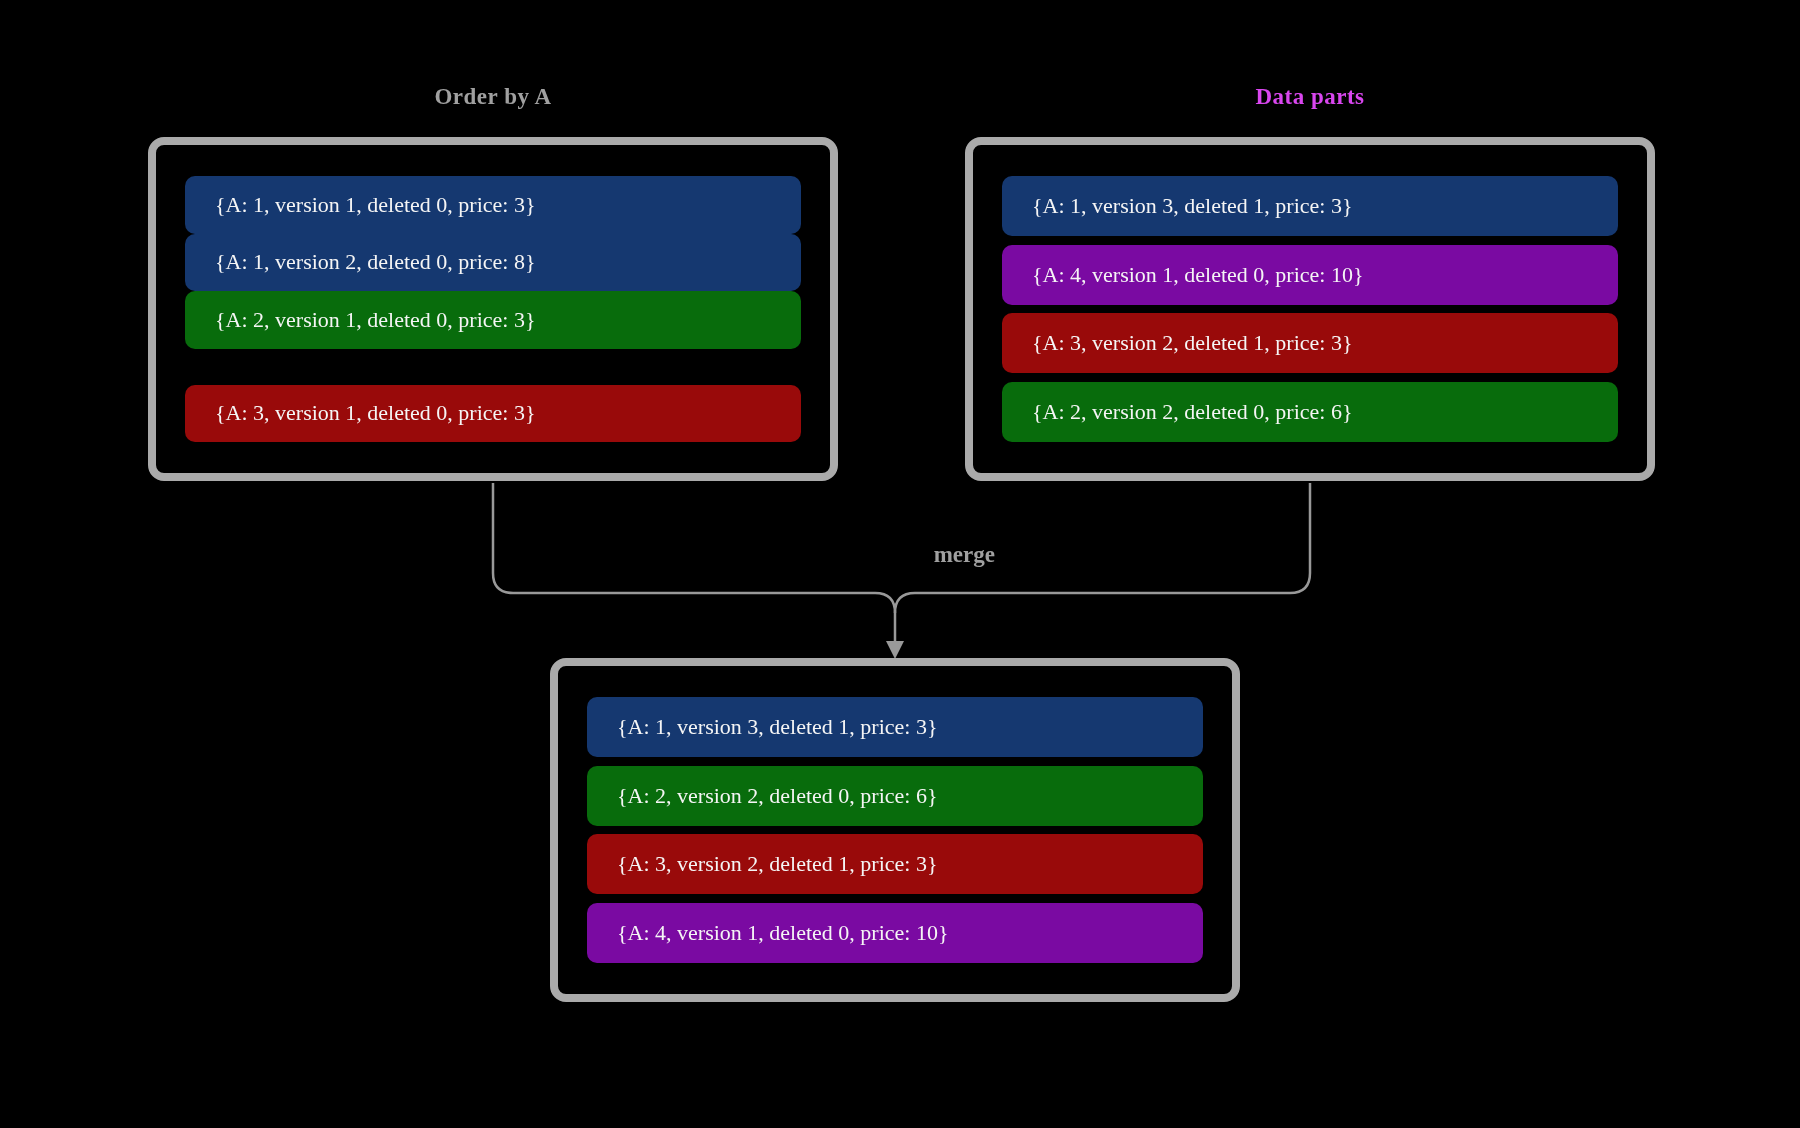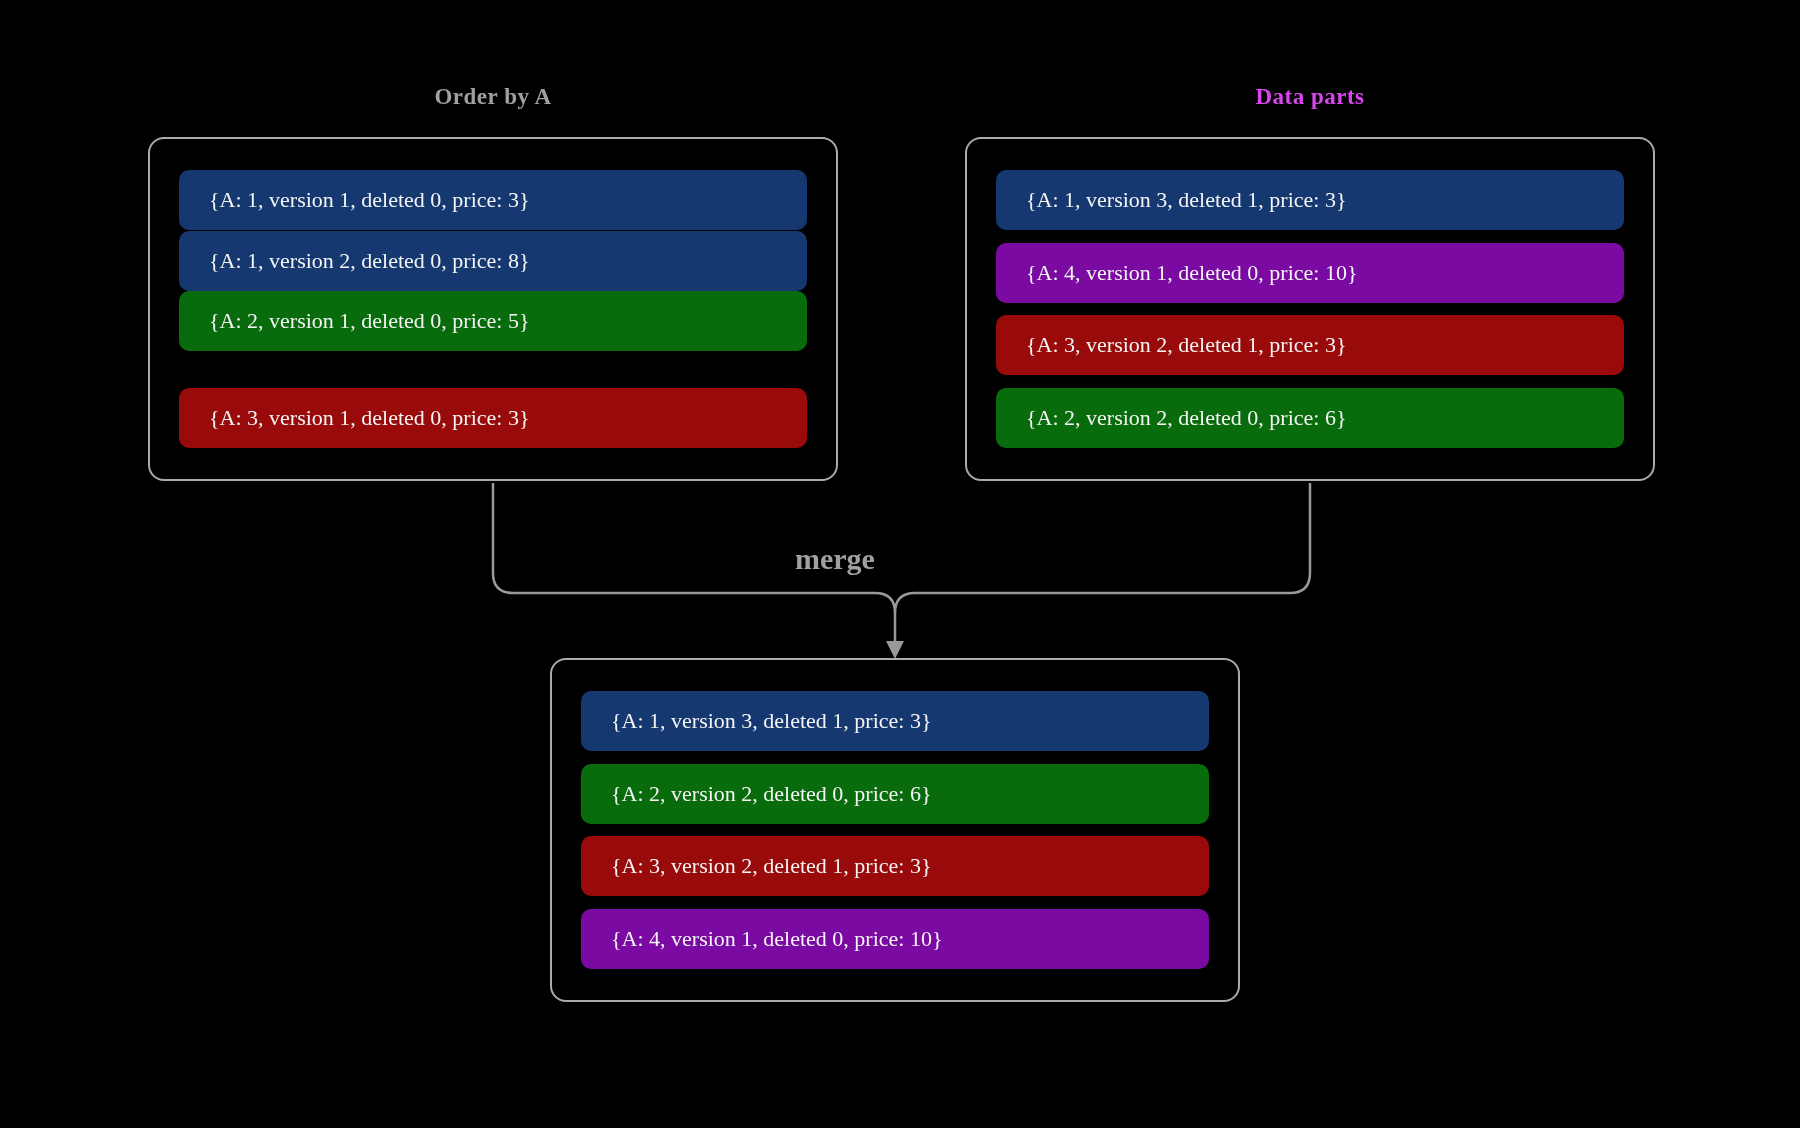--- a/index.html
+++ b/index.html
@@ -17,21 +17,21 @@
     width: 690px;
     text-align: center;
     font-size: 23px;
     font-weight: bold;
     letter-spacing: 0.5px;
   }
   .part-box {
     position: absolute;
     width: 690px;
     height: 344px;
-    border: 2px solid #d946ef;
+    border: 8px solid #d946ef;
     border-radius: 16px;
     box-sizing: border-box;
     padding: 31px 29px;
     display: flex;
     flex-direction: column;
     justify-content: space-between;
   }
   .row-pill {
     height: 60px;
     border-radius: 10px;
@@ -41,22 +41,22 @@
     font-size: 22px;
     font-weight: 500;
     color: #f5f5f5;
     white-space: pre;
   }
   .merge-label {
     position: absolute;
     left: 795px;
     top: 542px;
     width: 200px;
-    text-align: left;
-    font-size: 30px;
+    text-align: right;
+    font-size: 23px;
     font-weight: bold;
   }
   svg.connector-layer {
     position: absolute;
     left: 0; top: 0;
     width: 1800px;
     height: 1128px;
     pointer-events: none;
   }
 </style>
@@ -65,21 +65,21 @@
 
 <div id="canvas">
 
   <div class="group-title" style="left: 148px; top: 84px; color: rgb(160, 160, 160);">Order by A</div>
 
   <div class="group-title" style="left: 965px; top: 84px; color: #d946ef;">Data parts</div>
 
   <div class="part-box" style="left: 148px; top: 137px; border-color: rgb(170, 170, 170);">
     <div class="row-pill" style="background: rgb(21, 56, 112);">{A: 1, version 1, deleted 0, price: 3}</div>
     <div class="row-pill" style="background: rgb(21, 56, 112);">{A: 1, version 2, deleted 0, price: 8}</div>
-    <div class="row-pill" style="background: rgb(8, 108, 12);">{A: 2, version 1, deleted 0, price: 5}</div>
+    <div class="row-pill" style="background: rgb(8, 108, 12);">{A: 2, version 1, deleted 0, price: 3}</div>
     <div class="row-pill" style="background: rgb(153, 10, 10); margin-top: 36px;">{A: 3, version 1, deleted 0, price: 3}</div>
   </div>
 
   <div class="part-box" style="left: 965px; top: 137px; border-color: rgb(170, 170, 170);">
     <div class="row-pill" style="background: rgb(21, 56, 112);">{A: 1, version 3, deleted 1, price: 3}</div>
     <div class="row-pill" style="background: rgb(122, 10, 162);">{A: 4, version 1, deleted 0, price: 10}</div>
     <div class="row-pill" style="background: rgb(153, 10, 10);">{A: 3, version 2, deleted 1, price: 3}</div>
     <div class="row-pill" style="background: rgb(8, 108, 12);">{A: 2, version 2, deleted 0, price: 6}</div>
   </div>
 

